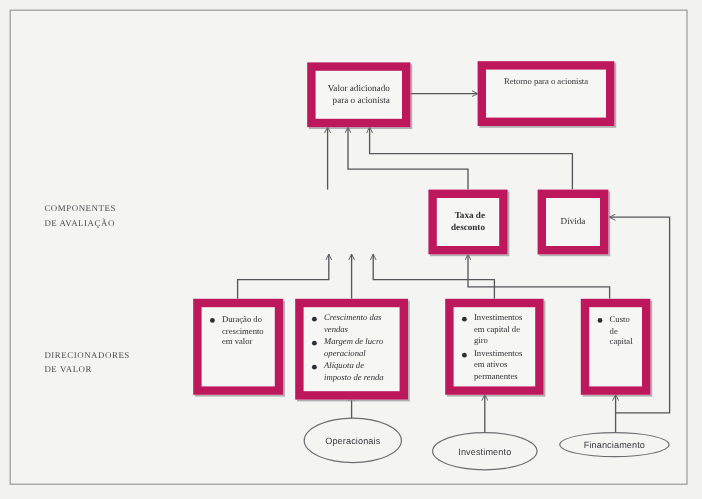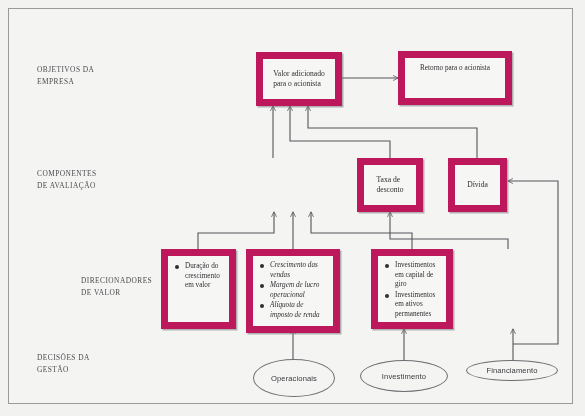--- a/index.html
+++ b/index.html
@@ -46,21 +46,21 @@
     box-sizing: border-box;
     border: 7px solid #be185d;
     background: #f6f6f4;
     box-shadow: 1.5px 1.5px 0 0 rgba(120,120,125,0.55);
   }
   .box-text {
     font-family: "Liberation Serif", serif;
     font-size: 7.6px;
     color: #2f2f33;
     line-height: 10.5px;
-    text-align: left;
+    text-align: right;
     white-space: pre-line;
   }
   .box-centered {
     display: flex;
     align-items: center;
     justify-content: center;
   }
   .bullet-title {
     font-family: "Liberation Serif", serif;
     font-size: 7.2px;
@@ -145,43 +145,39 @@
       <path d="M 293 360 L 293 329" marker-end="url(#arrow)"></path>
 
       <path d="M 404 360 L 404 329" marker-end="url(#arrow)"></path>
 
       <path d="M 513 360 L 513 329" marker-end="url(#arrow)"></path>
 
       <path d="M 513 344 L 558 344 L 558 181 L 508 181" marker-end="url(#arrow)"></path>
     </g>
   </svg>
 
-  <div class="row-label" style="left:37px; top:64px;">OBJETIVOS DA
-EMPRESA</div>
 
   <div class="row-label" style="left:37px; top:168px;">COMPONENTES
 DE  AVALIAÇÃO</div>
 
-  <div class="row-label" style="left:37px; top:275px;margin-left:44px;">DIRECIONADORES
+  <div class="row-label" style="left:37px; top:290px;">DIRECIONADORES
 DE VALOR</div>
 
-  <div class="row-label" style="left:37px; top:352px;">DECISÕES DA
-GESTÃO</div>
 
   <div class="box box-centered" style="left:256px; top:52px; width:86px; height:54px;">
     <div class="box-text">Valor adicionado
 para o acionista</div>
   </div>
 
   <div class="box" style="left:398px; top:51px; width:114px; height:54px;">
     <div class="bullet-title">Retorno para o acionista</div>
   </div>
 
 
-  <div class="box box-centered" style="left:357px; top:158px; width:66px; height:54px;">
+  <div class="box box-centered" style="left:357px; top:158px; width:66px; height:54px;font-weight:bold;">
     <div class="box-text">Taxa de
 desconto</div>
   </div>
 
   <div class="box box-centered" style="left:448px; top:158px; width:59px; height:54px;">
     <div class="box-text">Dívida</div>
   </div>
 
   <div class="box" style="left:161px; top:249px; width:75px; height:80px;">
     <ul class="bullets" style="padding-top:6px;">
@@ -206,22 +202,29 @@
     <ul class="bullets" style="padding-top:5px;">
       <li>Investimentos
 em capital de
 giro</li>
       <li>Investimentos
 em ativos
 permanentes</li>
     </ul>
   </div>
 
-
-  <div class="ellipse" style="left:253px; top:359px; width:82px; height:38px;">
+  <div class="box" style="left:484px; top:249px; width:58px; height:80px;">
+    <ul class="bullets" style="padding-top:6px;">
+      <li>Custo
+de
+capital</li>
+    </ul>
+  </div>
+
+  <div class="ellipse" style="left:253px; top:348px; width:82px; height:38px;">
     <span>Operacionais</span>
   </div>
 
   <div class="ellipse" style="left:360px; top:360px; width:88px; height:32px;">
     <span>Investimento</span>
   </div>
 
   <div class="ellipse" style="left:466px; top:360px; width:92px; height:21px;">
     <span>Financiamento</span>
   </div>

